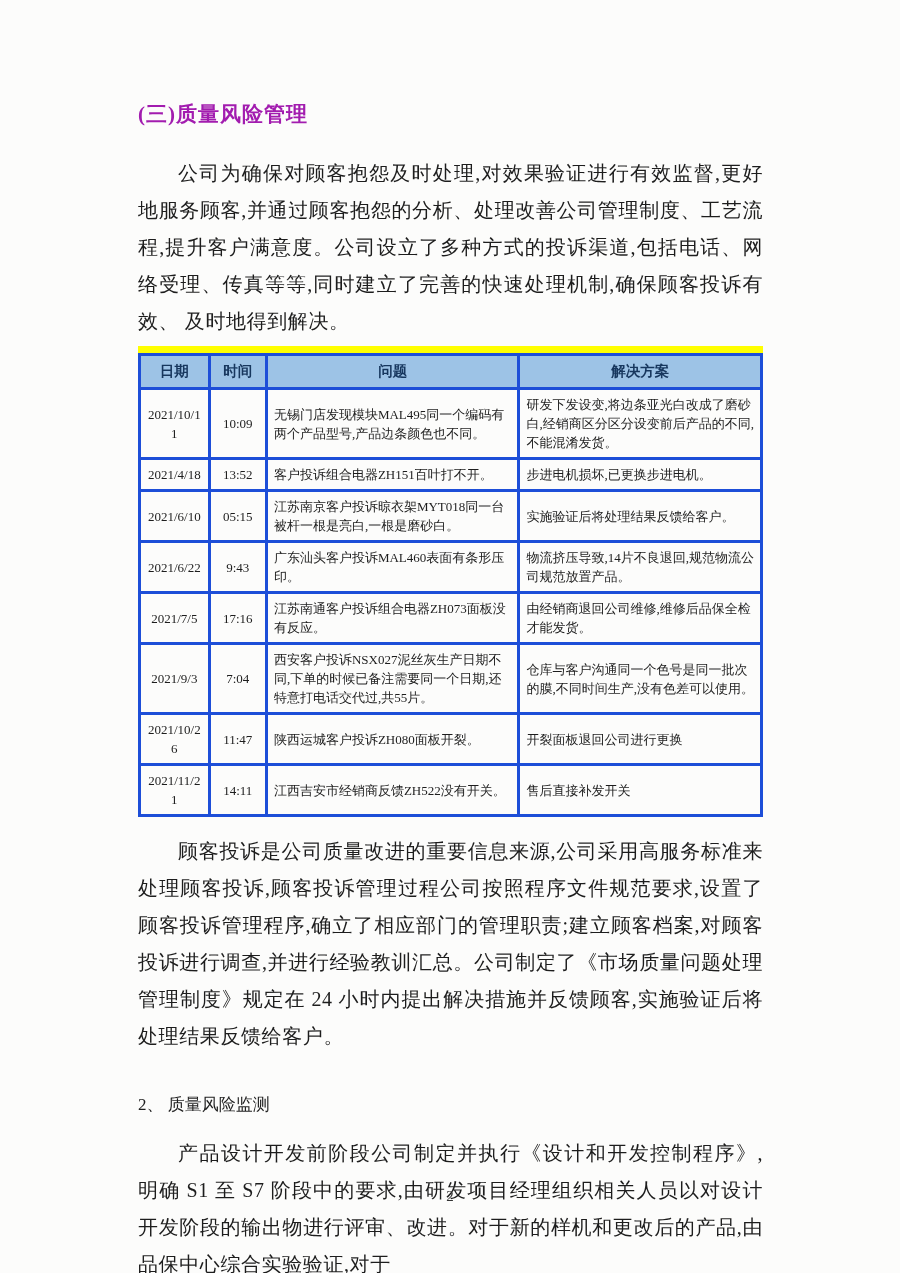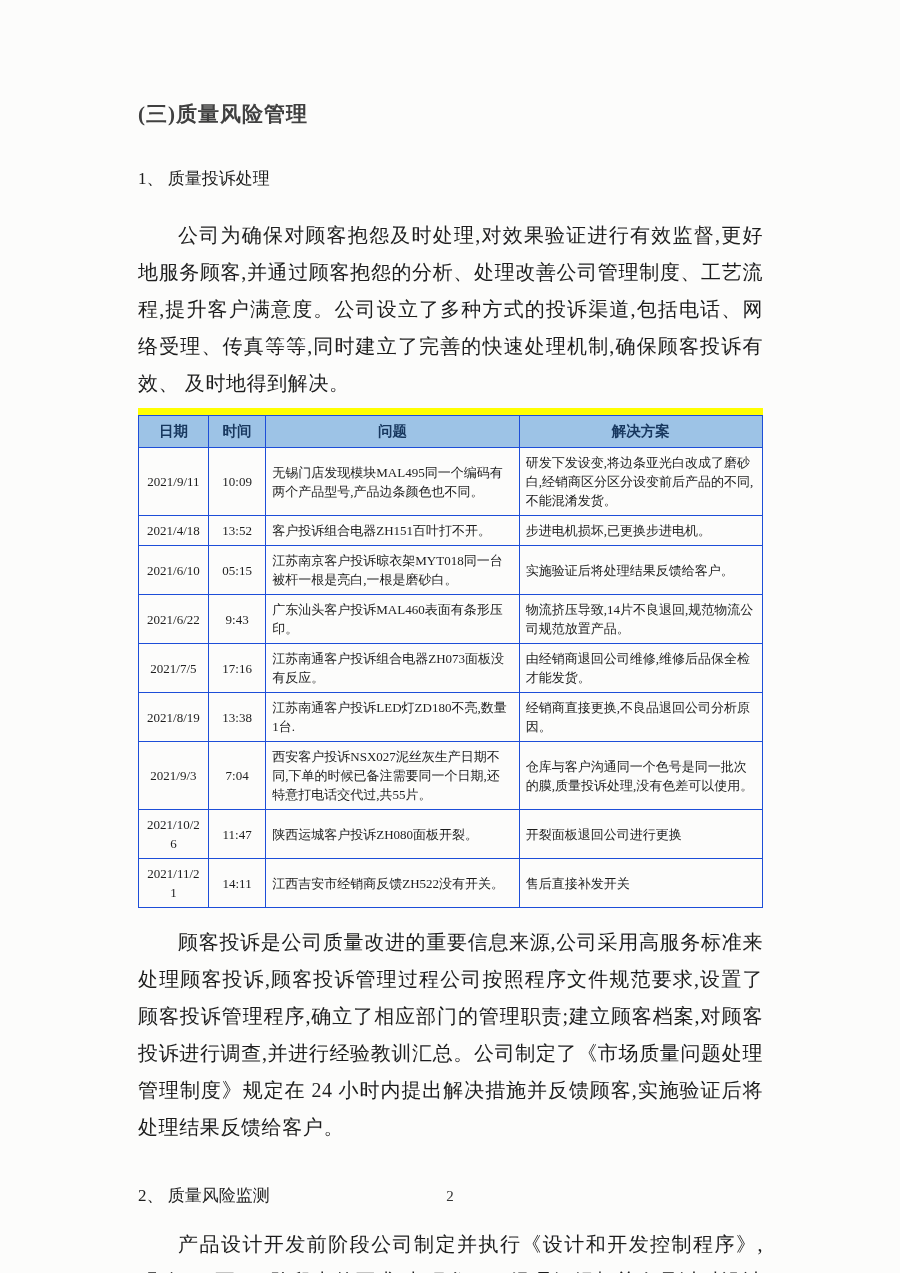--- a/index.html
+++ b/index.html
@@ -14,21 +14,21 @@
     overflow: hidden;
     font-family: "Liberation Serif", "DejaVu Serif", serif;
     color: #1d1d1d;
   }
   .doc-title {
     font-size: 21px;
     font-weight: 700;
     letter-spacing: 1px;
     margin: 0;
     line-height: 29px;
-    color: #404040;
+    color: #a21caf;
   }
   .section-heading {
     font-size: 17px;
     margin-top: 38px;
     line-height: 24px;
   }
   p.body-para {
     font-size: 20px;
     line-height: 37px;
     letter-spacing: 0.6px;
@@ -44,21 +44,21 @@
     background: var(--accent_yellow, #FFFF00);
   }
   table.complaints {
     width: 100%;
     border-collapse: collapse;
     table-layout: fixed;
     font-size: 13px;
     line-height: 19px;
   }
   table.complaints th, table.complaints td {
-    border: 1px solid #1d4ed8;
+    border: 3px solid #1d4ed8;
     padding: 5px 6px;
     vertical-align: middle;
     word-break: break-all;
   }
   table.complaints th {
     background: var(--header_bg, #9DC3E6);
     color: var(--header_text, #17375E);
     font-weight: 700;
     font-size: 14.5px;
     padding: 6px 4px;
@@ -74,21 +74,20 @@
     color: #333;
   }
 </style>
 </head>
 <body>
 
 <div class="page">
 
   <h1 class="doc-title">(三)质量风险管理</h1>
 
-  <div class="section-heading">1、 质量投诉处理</div>
 
   <p class="body-para">公司为确保对顾客抱怨及时处理,对效果验证进行有效监督,更好地服务顾客,并通过顾客抱怨的分析、处理改善公司管理制度、工艺流程,提升客户满意度。公司设立了多种方式的投诉渠道,包括电话、网络受理、传真等等,同时建立了完善的快速处理机制,确保顾客投诉有效、 及时地得到解决。</p>
 
   <div class="table-accent"></div>
 
   <table class="complaints">
     <colgroup>
       <col style="width:11.2%">
       <col style="width:9.2%">
       <col style="width:40.6%">
@@ -97,21 +96,21 @@
     <thead>
       <tr>
         <th>日期</th>
         <th>时间</th>
         <th>问题</th>
         <th>解决方案</th>
       </tr>
     </thead>
     <tbody>
         <tr>
-          <td class="col-date">2021/9/11</td>
+          <td class="col-date">2021/10/11</td>
           <td class="col-time">10:09</td>
           <td class="col-problem">无锡门店发现模块MAL495同一个编码有两个产品型号,产品边条颜色也不同。</td>
           <td class="col-solution">研发下发设变,将边条亚光白改成了磨砂白,经销商区分区分设变前后产品的不同,不能混淆发货。</td>
         </tr>
         <tr>
           <td class="col-date">2021/4/18</td>
           <td class="col-time">13:52</td>
           <td class="col-problem">客户投诉组合电器ZH151百叶打不开。</td>
           <td class="col-solution">步进电机损坏,已更换步进电机。</td>
         </tr>
@@ -127,30 +126,24 @@
           <td class="col-problem">广东汕头客户投诉MAL460表面有条形压印。</td>
           <td class="col-solution">物流挤压导致,14片不良退回,规范物流公司规范放置产品。</td>
         </tr>
         <tr>
           <td class="col-date">2021/7/5</td>
           <td class="col-time">17:16</td>
           <td class="col-problem">江苏南通客户投诉组合电器ZH073面板没有反应。</td>
           <td class="col-solution">由经销商退回公司维修,维修后品保全检才能发货。</td>
         </tr>
         <tr>
-          <td class="col-date">2021/8/19</td>
-          <td class="col-time">13:38</td>
-          <td class="col-problem">江苏南通客户投诉LED灯ZD180不亮,数量1台.</td>
-          <td class="col-solution">经销商直接更换,不良品退回公司分析原因。</td>
-        </tr>
-        <tr>
           <td class="col-date">2021/9/3</td>
           <td class="col-time">7:04</td>
           <td class="col-problem">西安客户投诉NSX027泥丝灰生产日期不同,下单的时候已备注需要同一个日期,还特意打电话交代过,共55片。</td>
-          <td class="col-solution">仓库与客户沟通同一个色号是同一批次的膜,质量投诉处理,没有色差可以使用。</td>
+          <td class="col-solution">仓库与客户沟通同一个色号是同一批次的膜,不同时间生产,没有色差可以使用。</td>
         </tr>
         <tr>
           <td class="col-date">2021/10/26</td>
           <td class="col-time">11:47</td>
           <td class="col-problem">陕西运城客户投诉ZH080面板开裂。</td>
           <td class="col-solution">开裂面板退回公司进行更换</td>
         </tr>
         <tr>
           <td class="col-date">2021/11/21</td>
           <td class="col-time">14:11</td>

